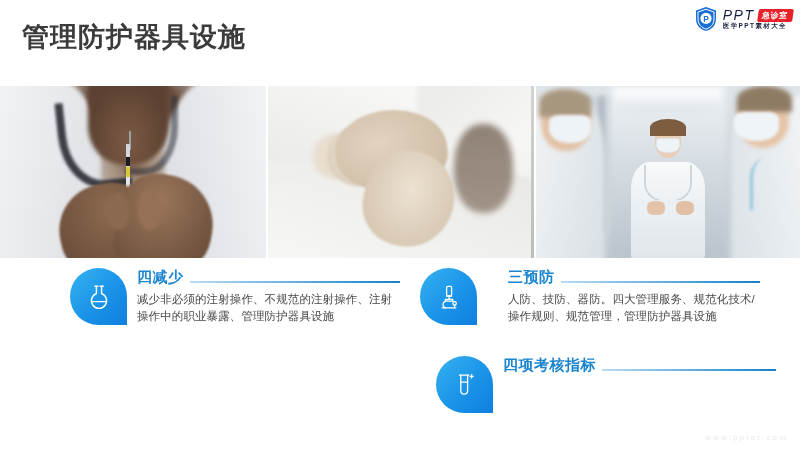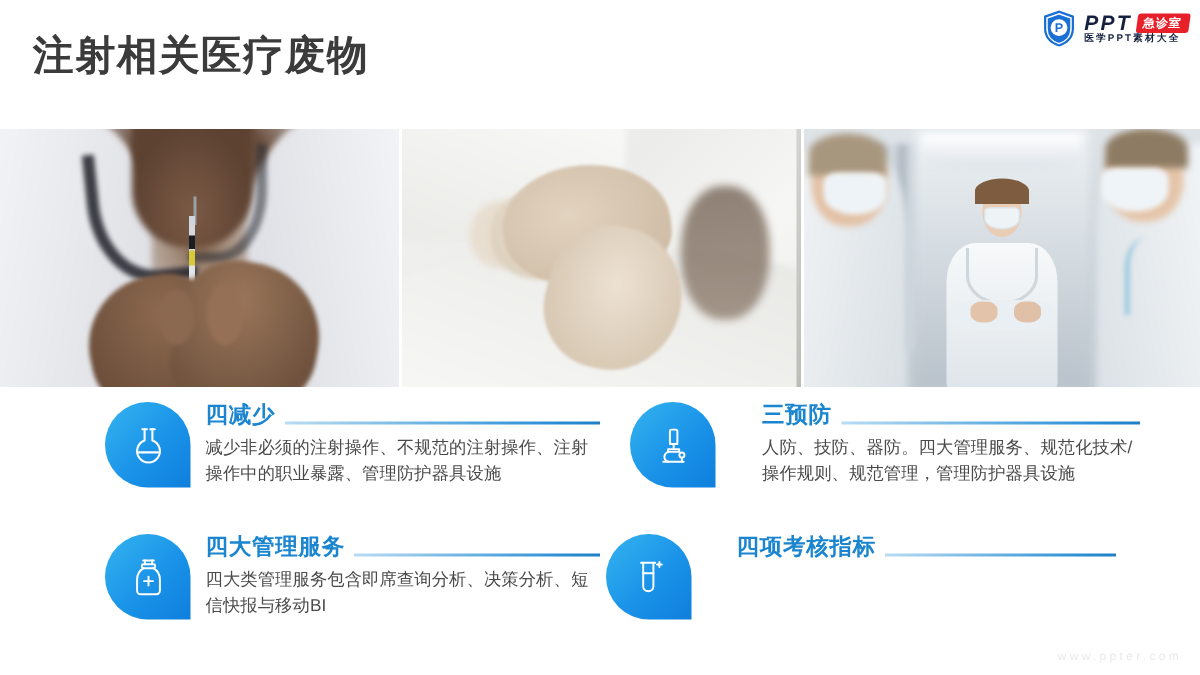--- a/index.html
+++ b/index.html
@@ -16,21 +16,21 @@
     display:flex; align-items:center; gap:5px;
     height:30px;
   }
   .logo-shield{
     width:24px;height:26px;position:relative;flex:0 0 auto;
   }
   .logo-shield svg{display:block;}
   .logo-text{display:flex;flex-direction:column;justify-content:center;gap:1px;}
   .logo-row1{display:flex;align-items:center;gap:3px;}
   .logo-ppt{
-    font-size:14px;font-weight:bold;color:#16213f;letter-spacing:1.5px;
+    font-size:14px;font-weight:normal;color:#16213f;letter-spacing:1.5px;
     font-style:italic;line-height:1;
   }
   .logo-badge{
     background:#e8202a;color:#fff;font-size:8px;line-height:1;
     padding:2.5px 5px 2.5px 4px;border-radius:2px;font-weight:bold;
     letter-spacing:.5px;transform:skewX(-8deg);
   }
   .logo-sub{
     font-size:6.5px;color:#16213f;letter-spacing:1.4px;line-height:1;
     font-weight:bold;
@@ -165,21 +165,21 @@
      border-left:3px solid #7fbcd8;border-radius:40% 0 0 0;filter:blur(1.6px);opacity:.8;}
 
   
   .features{
     position:absolute; left:0; top:262px; width:800px; height:165px;
   }
   .feature{ position:absolute; display:flex; align-items:flex-start; }
   .f1{ left:70px; top:6px;  width:330px; }
   .f2{ left:420px;top:6px;  width:340px;gap:21px; }
   .f3{ left:70px; top:94px; width:330px; }
-  .f4{ left:404px;top:94px; width:340px;gap:20px; }
+  .f4{ left:436px;top:94px; width:340px; }
 
   .ficon{
     width:57px;height:57px;flex:0 0 57px;
     background:linear-gradient(135deg,#35b4f0 0%,#1a93e8 55%,#0f7fdd 100%);
     border-radius:50% 50% 0 50%;
     display:flex;align-items:center;justify-content:center;
     margin-right:10px;
   }
   .ficon svg{display:block;}
 
@@ -219,21 +219,21 @@
   </div>
   <div class="logo-text">
     <div class="logo-row1">
       <span class="logo-ppt">PPT</span>
       <span class="logo-badge">急诊室</span>
     </div>
     <div class="logo-sub">医学PPT素材大全</div>
   </div>
 </div>
 
-<div class="page-title">注射相关医疗废物</div>
+<div class="page-title">管理防护器具设施</div>
 
 <div class="photo-band">
 
   <div class="photo p1">
     <div class="bg"></div>
       <div class="coat-l"></div>
       <div class="coat-r"></div>
     <div class="neck"></div>
       <div class="stetho"></div>
       <div class="stetho2"></div>
@@ -322,40 +322,20 @@
     </div>
     <div class="ftext">
       <div class="fhead-row">
         <span class="fhead">三预防</span>
         <span class="fline"></span>
       </div>
       <div class="fbody">人防、技防、器防。四大管理服务、规范化技术/操作规则、规范管理，管理防护器具设施</div>
     </div>
   </div>
 
-  <div class="feature f3">
-    <div class="ficon">
-      <svg width="30" height="30" viewBox="0 0 30 30" fill="none" stroke="#ffffff" stroke-width="1.3" stroke-linecap="round" stroke-linejoin="round">
-        <path d="M11.4 3.6 h7.2"></path>
-        <path d="M12.6 3.6 v2.6"></path>
-        <path d="M17.4 3.6 v2.6"></path>
-        <rect x="10.6" y="6.2" width="8.8" height="2.6" rx="1"></rect>
-        <path d="M11.8 8.8 C8.6 10.6 7.4 13 7.4 16.4 v7.4 a2.4 2.4 0 0 0 2.4 2.4 h10.4 a2.4 2.4 0 0 0 2.4 -2.4 v-7.4 c0 -3.4 -1.2 -5.8 -4.4 -7.6"></path>
-        <path d="M15 14.4 v6"></path>
-        <path d="M12 17.4 h6"></path>
-      </svg>
-    </div>
-    <div class="ftext">
-      <div class="fhead-row">
-        <span class="fhead">四大管理服务</span>
-        <span class="fline"></span>
-      </div>
-      <div class="fbody">四大类管理服务包含即席查询分析、决策分析、短信快报与移动BI</div>
-    </div>
-  </div>
 
   <div class="feature f4">
     <div class="ficon">
       <svg width="30" height="30" viewBox="0 0 30 30" fill="none" stroke="#ffffff" stroke-width="1.3" stroke-linecap="round" stroke-linejoin="round">
         <path d="M9.4 5.2 h9.4"></path>
         <path d="M10.8 5.2 v15.6 a3.4 3.4 0 0 0 6.8 0 V5.2"></path>
         <path d="M10.8 12.2 h6.8"></path>
         <path d="M21.6 4.6 v3.4"></path>
         <path d="M20 6.3 h3.2"></path>
       </svg>

